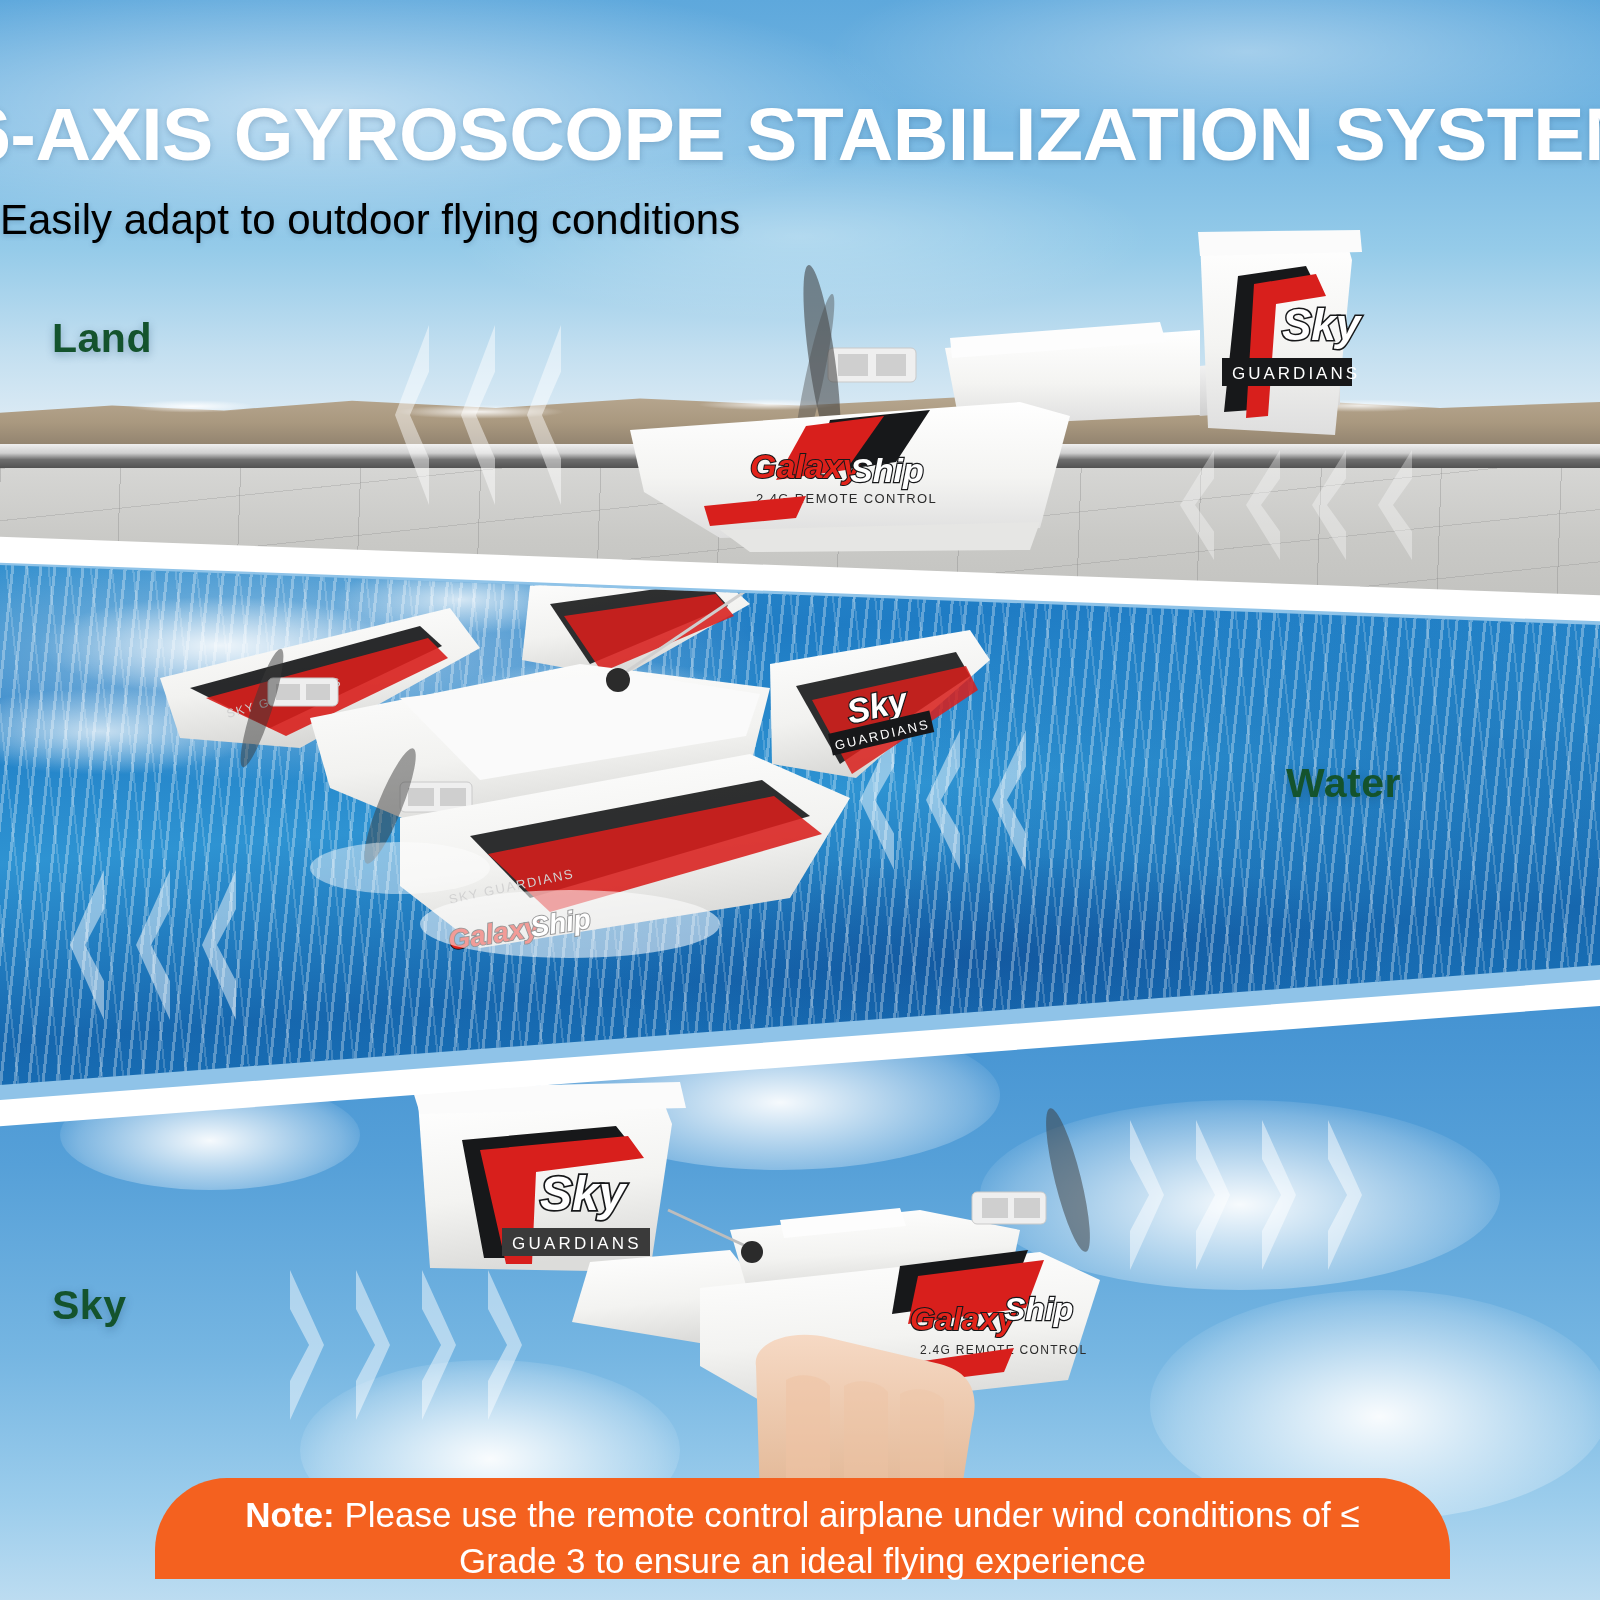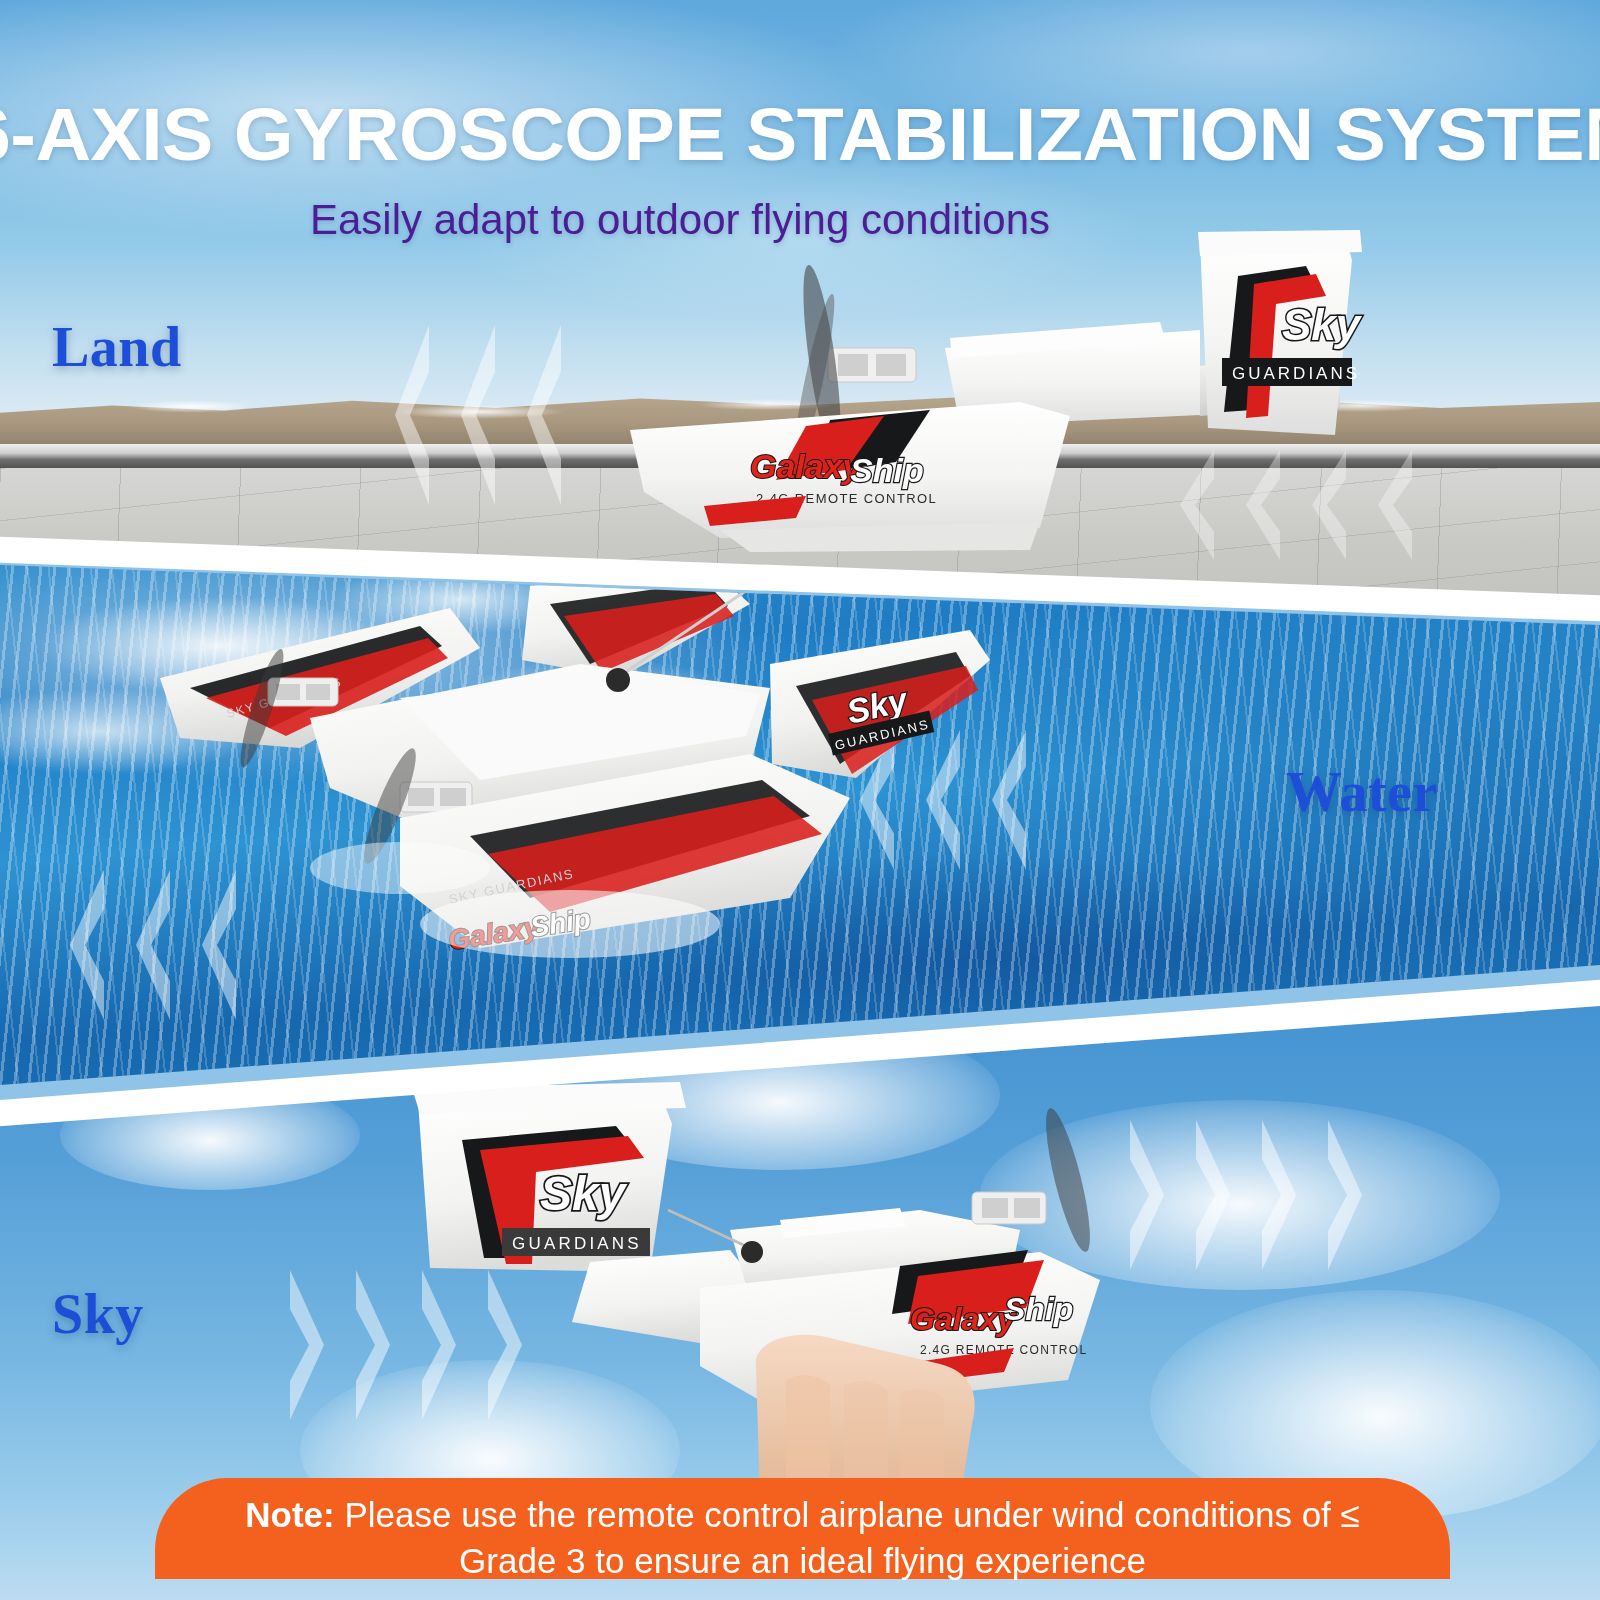--- a/index.html
+++ b/index.html
@@ -138,28 +138,27 @@
     font-weight:bold;
     font-size:74px;
     letter-spacing:-0.5px;
     transform:scaleX(1.04);
     text-shadow:0 2px 6px rgba(40,80,120,.28);
     white-space:nowrap;
     font-family:"Liberation Sans", sans-serif;
   }
   #subhead {
     position:absolute; left:0; top:196px; width:1360px;
-    text-align:center; color:#4c1d95; font-size:42px; font-weight:400;
+    text-align:left; color:#000000; font-size:42px; font-weight:400;
     text-shadow:0 2px 5px rgba(40,80,120,.25);
   }
   .mode-label {
-    position:absolute; color:#1d4ed8; font-weight:bold; font-size:56px;
+    position:absolute; color:#14532d; font-weight:bold; font-size:41px;
     text-shadow:0 3px 8px rgba(30,70,110,.35);
     letter-spacing:.5px;
-    font-family:Liberation Serif, serif;
   }
   #label-land  { left:52px;  top:315px; }
   #label-water { left:1286px; top:760px; }
   #label-sky   { left:52px;  top:1282px; }
 
   
   #note {
     position:absolute; left:155px; top:1478px;
     width:1295px; height:101px;
     background:#f4611f;

